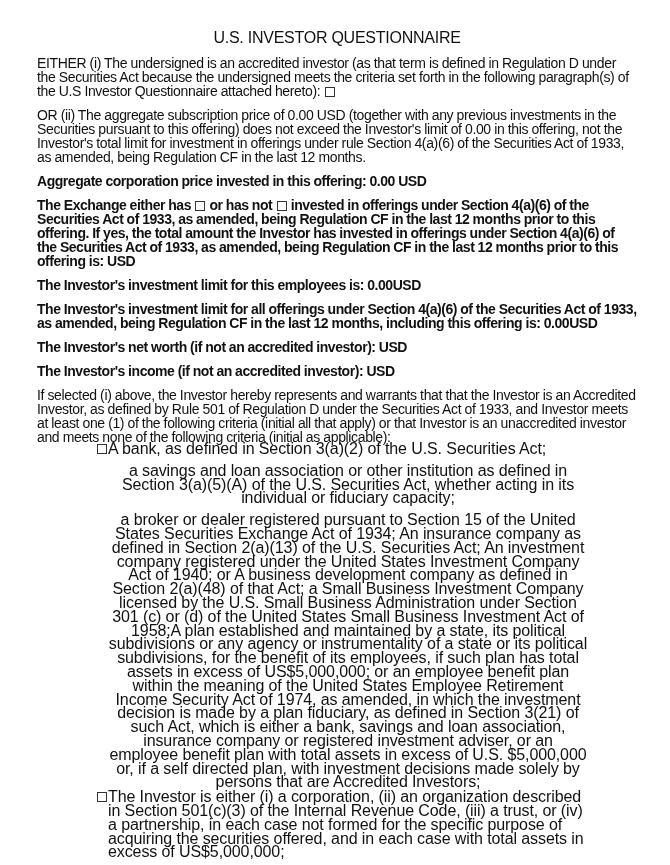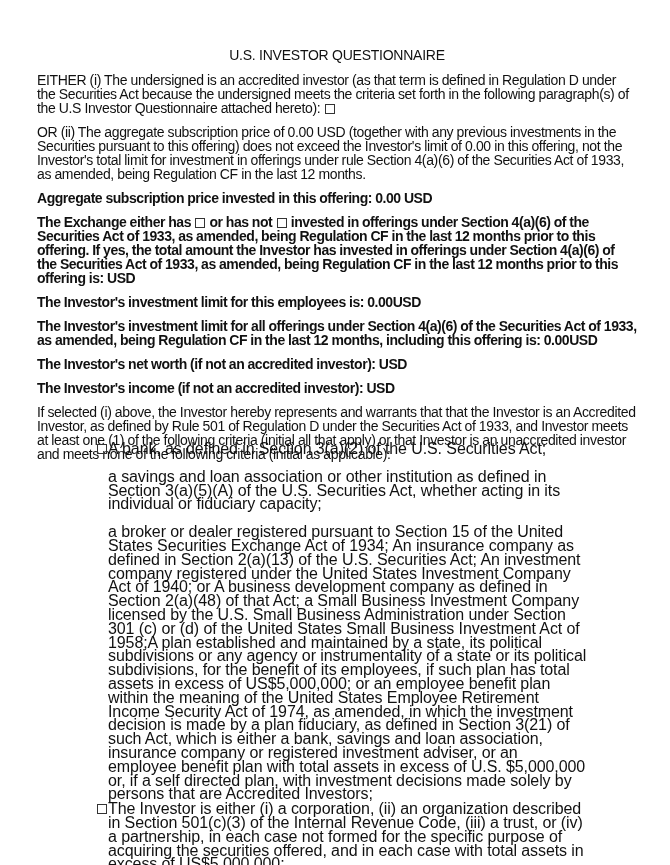--- a/index.html
+++ b/index.html
@@ -3,54 +3,54 @@
 <meta charset="utf-8">
 <style>
   html, body { margin: 0; padding: 0; background: #ffffff; }
   body {
     width: 670px; height: 865px; overflow: hidden; position: relative;
     font-family: "Liberation Sans", sans-serif;
     color: #111111;
   }
   .page { position: absolute; left: 37px; top: 31px; width: 600px; }
   .title {
-    text-align: center; font-size: 14px; line-height: 14px;
-    letter-spacing: -0.25px; margin: 17px 0 11px 0;
+    text-align: center; font-size: 16px; line-height: 14px;
+    letter-spacing: -0.25px; margin: 0 0 11px 0;
   }
   .para {
     font-size: 14px; line-height: 14px; letter-spacing: -0.35px;
     margin: 0 0 10px 0; word-spacing: -0.2px;
   }
   .bold { font-weight: bold; letter-spacing: -0.45px; }
   .criteria { position: absolute; left: 98px; top: 442px; width: 490px; }
   .crit-item {
     font-size: 16px; line-height: 13.8px; letter-spacing: -0.1px;
     position: relative; padding-left: 10px; margin-bottom: 1px;
   }
-  .crit-sub { margin-top: 14px; }
+  .crit-sub { margin-top: 8px; text-align: center; }
   .cb {
     display: inline-block; width: 8px; height: 8px; border: 1px solid #333;
     vertical-align: -1px; margin: 0 1px;
   }
   .crit-item > .cb { position: absolute; left: -1px; top: 2px; margin: 0; }
 </style>
 </head>
 <body>
 
 <div class="page">
   <div class="title">U.S. INVESTOR QUESTIONNAIRE</div>
 
   <p class="para">
     <span>EITHER (i) The undersigned is an accredited investor (as that term is defined in Regulation D under the Securities Act because the undersigned meets the criteria set forth in the following paragraph(s) of the U.S Investor Questionnaire attached hereto):</span>
     <span class="cb"></span>
   </p>
 
   <p class="para">OR (ii) The aggregate subscription price of 0.00 USD (together with any previous investments in the Securities pursuant to this offering) does not exceed the Investor's limit of 0.00 in this offering, not  the Investor's total limit for investment in offerings under rule Section 4(a)(6) of the Securities Act of 1933, as amended, being Regulation CF in the last 12 months.</p>
 
-  <p class="para bold">Aggregate subscription price invested in this offering: 0.00 USD</p>
+  <p class="para bold">Aggregate corporation price invested in this offering: 0.00 USD</p>
 
   <p class="para bold">
     <span>The Exchange either has</span>
     <span class="cb"></span>
     <span>or has not</span>
     <span class="cb"></span>
     <span>invested in offerings under Section 4(a)(6) of the Securities Act of 1933, as amended, being Regulation CF in the last 12 months prior to this offering. If yes, the total amount the Investor has invested in offerings under Section 4(a)(6) of the Securities Act of 1933, as amended, being Regulation CF in the last 12 months prior to this offering is: USD</span>
   </p>
 
   <p class="para bold">The Investor's investment limit for this employees is: 0.00USD</p>

